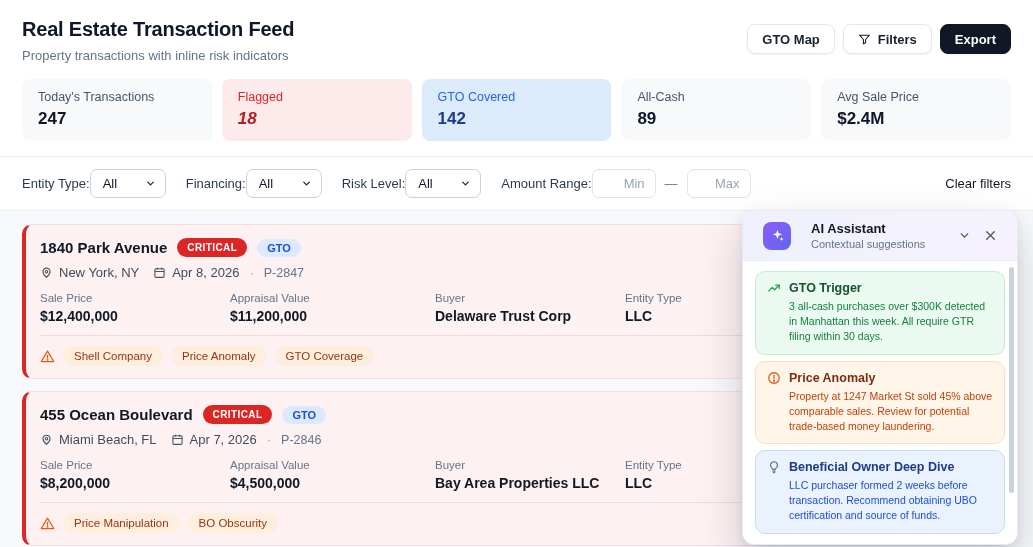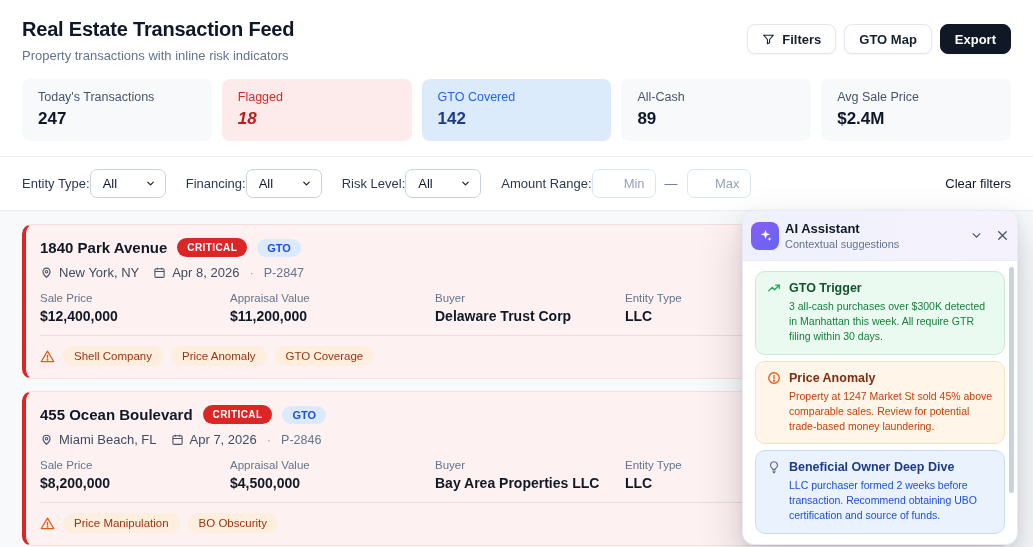--- a/index.html
+++ b/index.html
@@ -86,21 +86,21 @@
     padding:4px 11px; border-radius:999px;
   }
 
   
   .ai-panel {
     position:absolute; top:210px; right:15px; width:276px; background:#fff;
     border:1px solid #e7eaf3; border-radius:12px; overflow:hidden; z-index:5;
     box-shadow:0 20px 45px rgba(15,23,42,.18), 0 4px 12px rgba(15,23,42,.08);
   }
   .ai-head {
-    display:flex; align-items:center; gap:6px; padding:10px 8px;
+    display:flex; align-items:center; gap:20px; padding:10px 20px;
     background:linear-gradient(90deg,#eef1fc,#f6f2fd); border-bottom:1px solid #e9ebf5;
   }
   .ai-logo {
     width:28px; height:28px; border-radius:8px; flex:0 0 28px;
     background:linear-gradient(135deg,#8b5cf6,#6366f1);
     display:flex; align-items:center; justify-content:center;
   }
   .ai-title { font-size:13px; font-weight:700; color:#101826; }
   .ai-sub { font-size:11px; color:#64748b; margin-top:2px; }
   .ai-ctrl { margin-left:auto; display:flex; align-items:center; gap:13px; }
@@ -123,29 +123,29 @@
 </head>
 <body>
 
 <header class="header">
   <div>
     <h1 class="page-title">Real Estate Transaction Feed</h1>
     <div class="page-sub">Property transactions with inline risk indicators</div>
   </div>
   <div class="actions">
     <button class="btn">
+      <span>GTO Map</span>
+    </button>
+    <button class="btn">
       <span>
         <svg width="13" height="13" viewBox="0 0 24 24" fill="none" stroke="#16202e" stroke-width="2" stroke-linejoin="round">
             <path d="M3 4h18l-7 8v6l-4 2v-8L3 4z"></path>
           </svg>
       </span>
       <span>Filters</span>
-    </button>
-    <button class="btn">
-      <span>GTO Map</span>
     </button>
     <button class="btn btn-dark">
       <span>Export</span>
     </button>
   </div>
 </header>
 
 <section class="stats">
   <div class="stat stat-neutral">
     <div class="sl">Today's Transactions</div>

